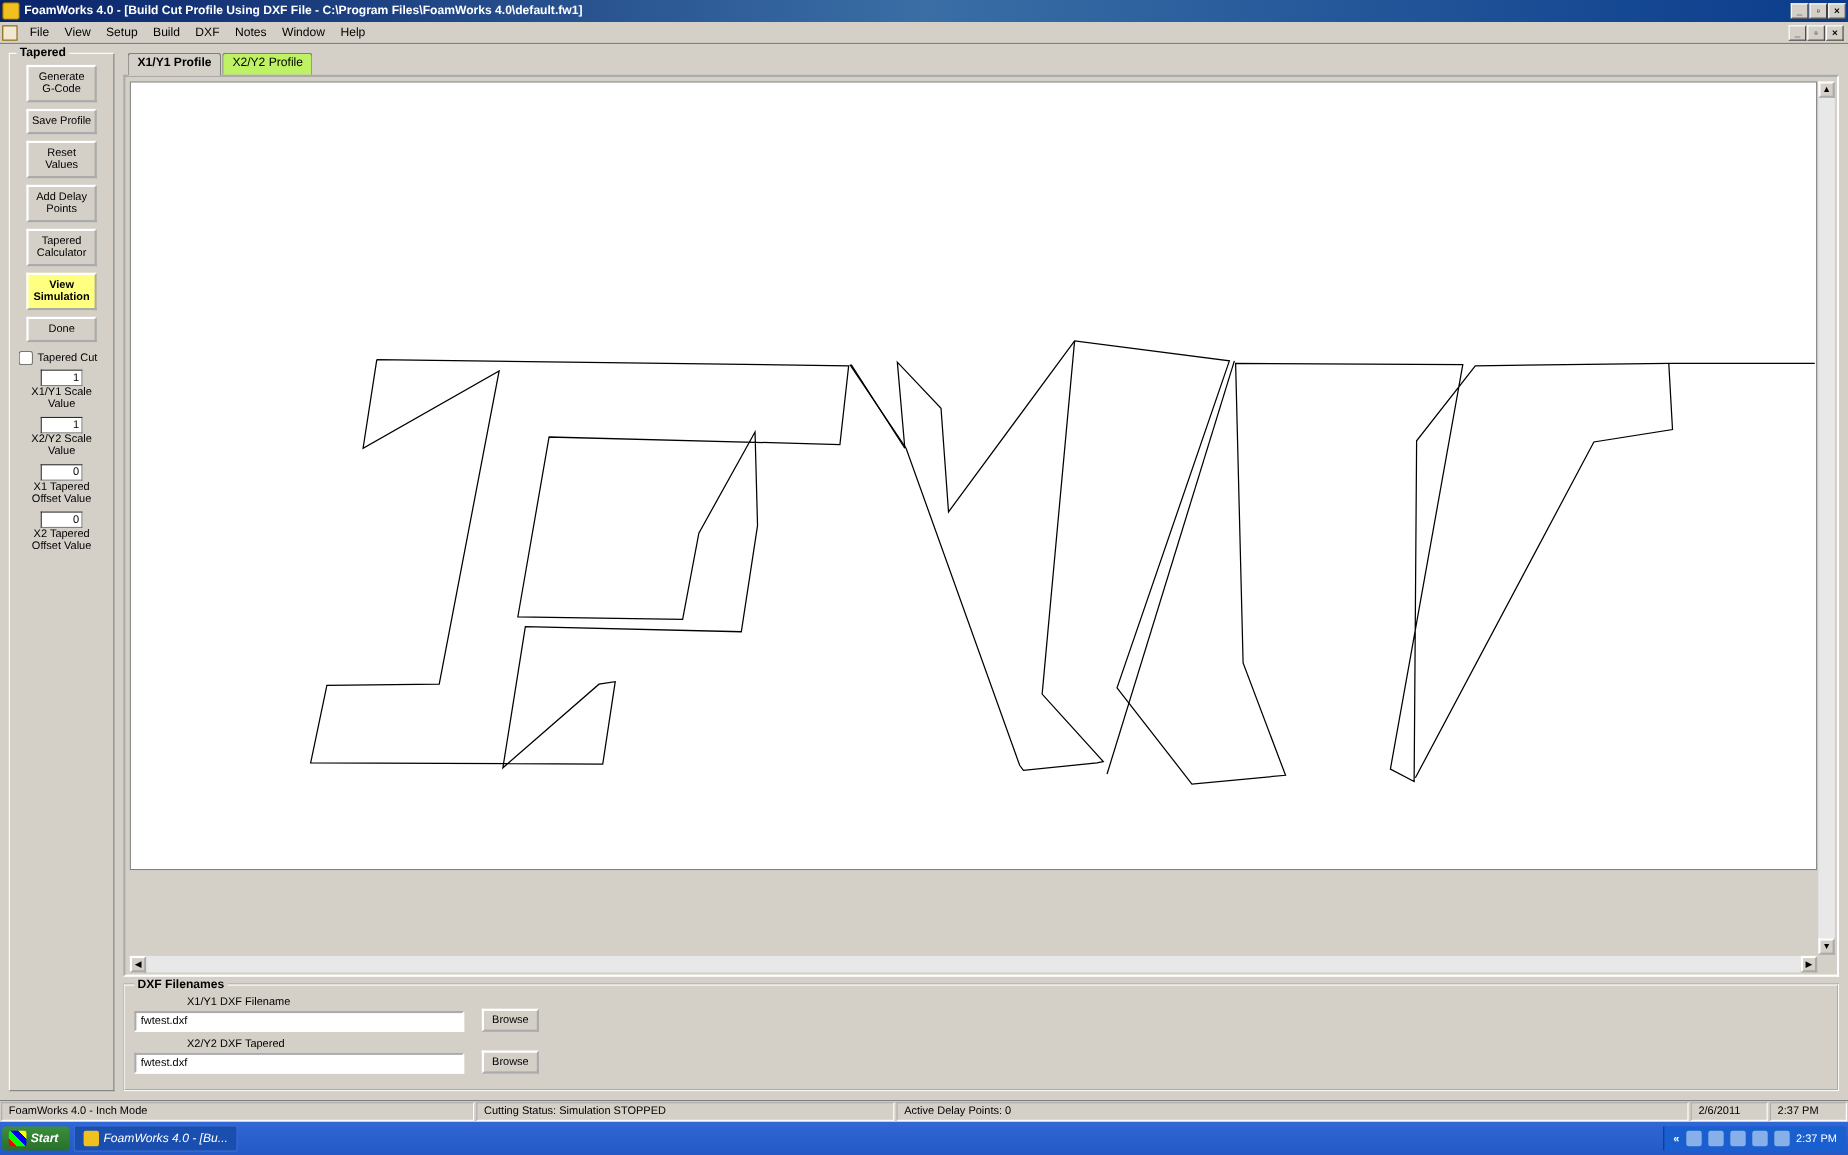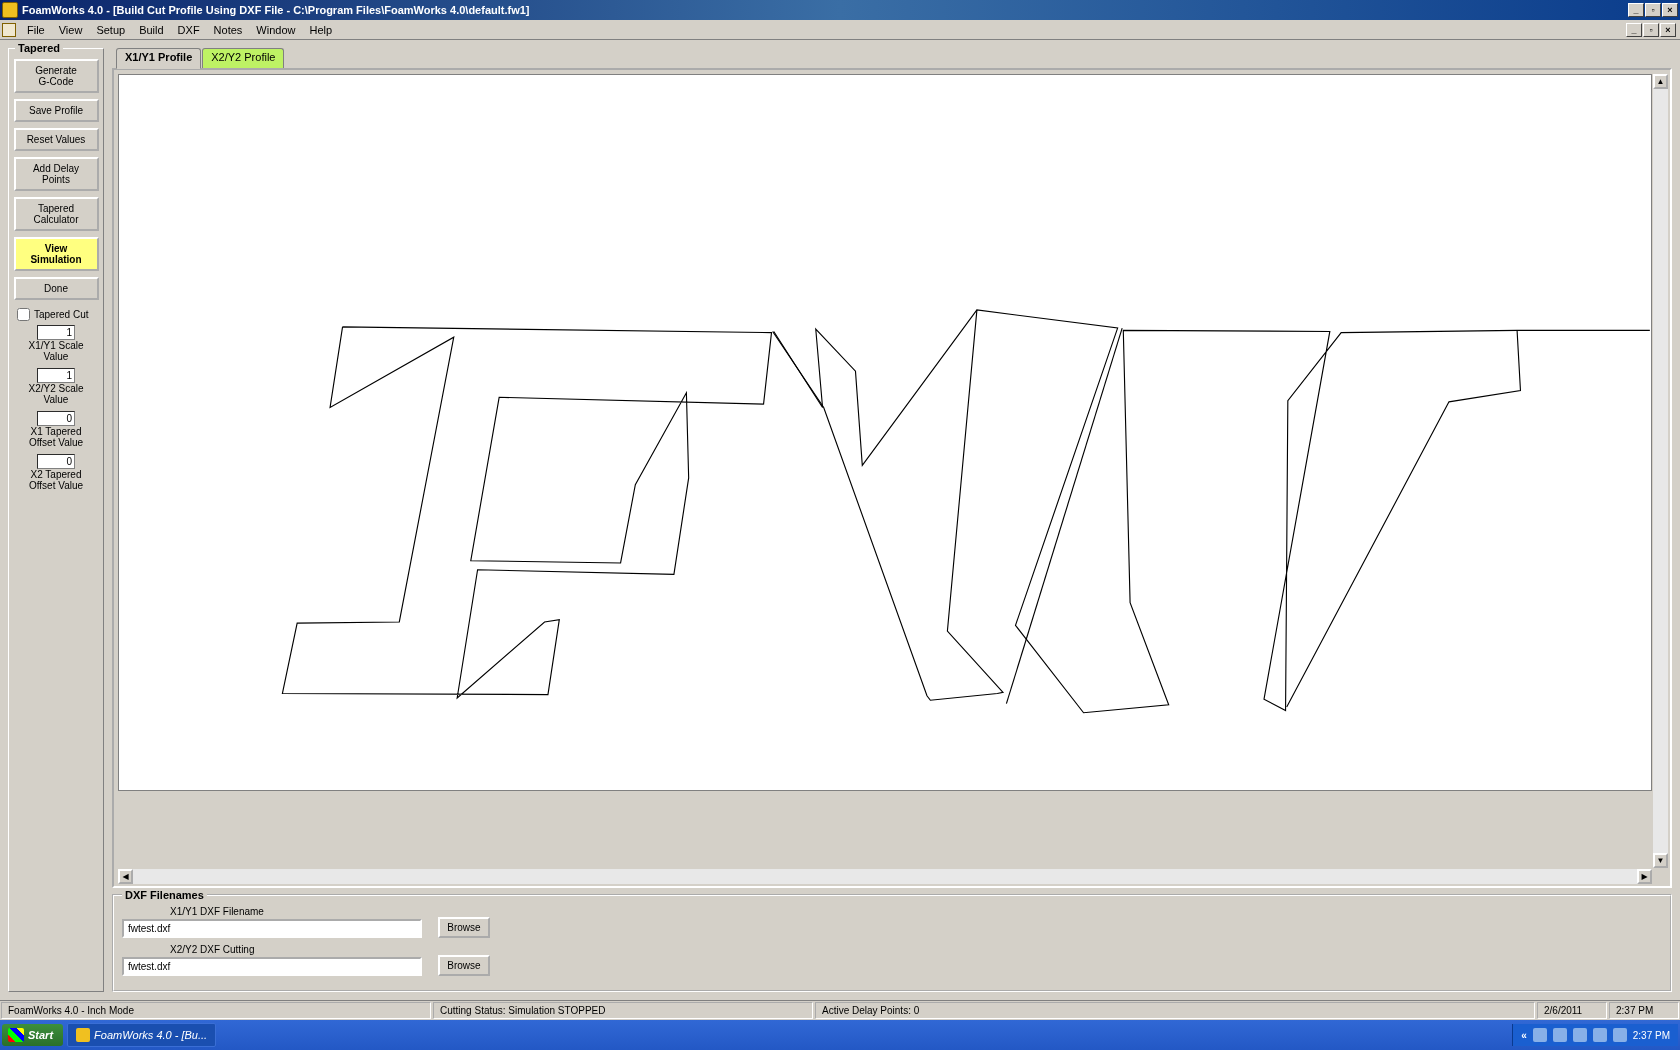--- a/index.html
+++ b/index.html
@@ -85,21 +85,21 @@
   font-weight: bold;
   font-size: 11px;
   position: absolute;
   top: -7px;
   left: 6px;
   background: #d4d0c8;
   padding: 0 3px;
 }
 .ctrl-btn {
   display: block;
-  width: 85px;
+  width: 64px;
   margin: 6px auto;
   background: #d4d0c8;
   border: 2px outset #fff;
   font-size: 10px;
   text-align: center;
   padding: 4px 2px;
   line-height: 1.1;
   cursor: pointer;
 }
 .ctrl-btn.yellow {
@@ -406,21 +406,21 @@
       <div class="dxf-legend">DXF Filenames</div>
       <div class="dxf-row">
         <div class="dxf-field">
           <label>X1/Y1 DXF Filename</label>
           <input class="dxf-input" value="fwtest.dxf" style="">
         </div>
         <button class="browse-btn">Browse</button>
       </div>
       <div class="dxf-row">
         <div class="dxf-field">
-          <label>X2/Y2 DXF Cutting</label>
+          <label>X2/Y2 DXF Tapered</label>
           <input class="dxf-input" value="fwtest.dxf" style="">
         </div>
         <button class="browse-btn">Browse</button>
       </div>
     </div>
   </div>
 </div>
 
 <div class="statusbar">
   <div class="status-cell" style="flex:0 0 430px">FoamWorks 4.0 - Inch Mode</div>

